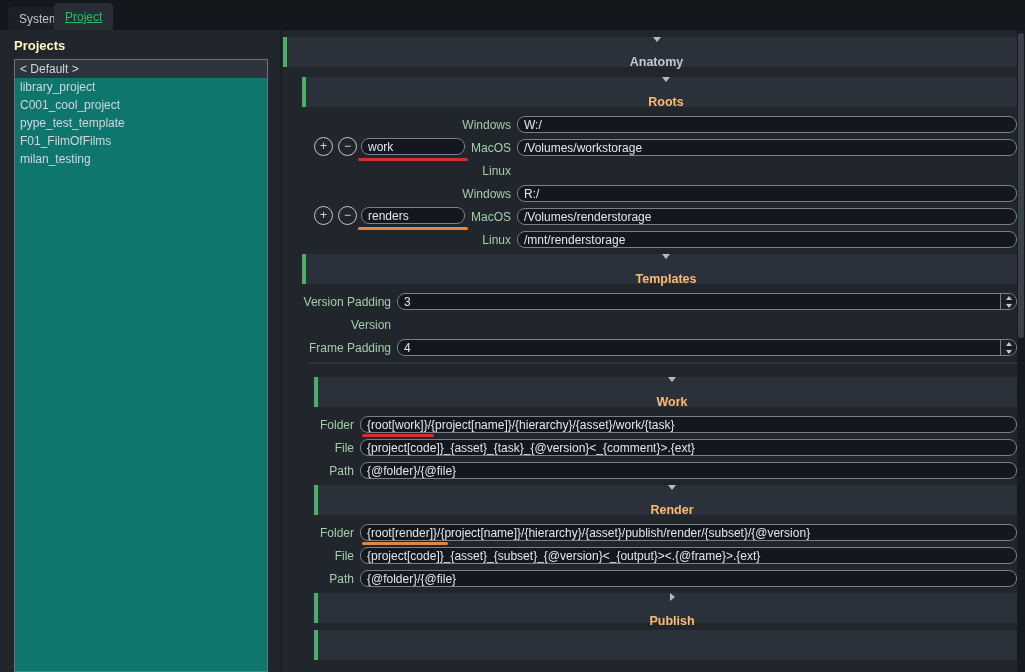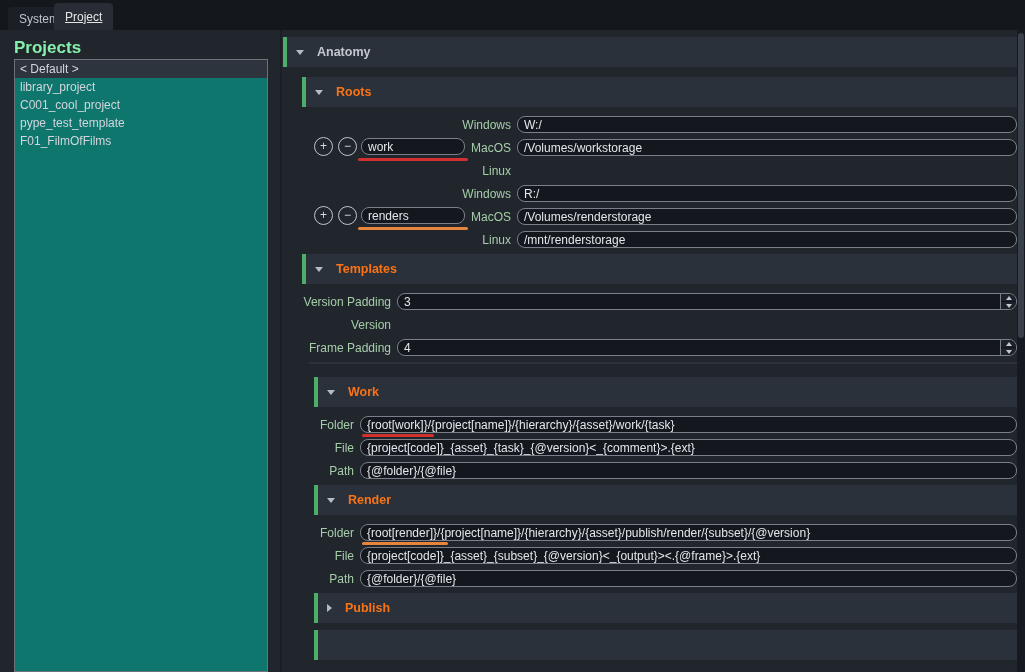--- a/index.html
+++ b/index.html
@@ -9,39 +9,39 @@
     background:#14171c;
     font-family:"Liberation Sans", sans-serif;
     font-size:12px; color:#d6dae0;
     position:relative;
   }
   
   .tabbar { position:absolute; top:0; left:0; right:0; height:30px; background:#14171c; }
   .tab { position:absolute; bottom:0; display:flex; align-items:center; padding:0 11px;
          border-radius:4px 4px 0 0; cursor:default; }
   .tab-system { left:8px; height:23px; background:#1b1f26; color:#bfc5cd; }
-  .tab-project { left:54px; height:27px; background:#282d35; color:#e5e5e5;text-decoration:underline; }
+  .tab-project { left:54px; height:27px; background:#282d35; color:#22c55e;text-decoration:underline; }
   
   .content { position:absolute; top:30px; left:0; right:0; bottom:0; background:#21262d; }
   
   .sidebar { position:absolute; top:0; left:0; bottom:0; width:280px; }
-  .panel-title { position:absolute; top:8px; left:14px; font-weight:bold; font-size:17px; color:#86efac; }
+  .panel-title { position:absolute; top:8px; left:14px; font-weight:bold; font-size:13px; color:#fef9c3; }
   .project-list { position:absolute; top:29px; left:14px; width:254px; bottom:0;
                   background:#0f766e; border:1px solid #6d737c; overflow:hidden; }
   .pitem { height:18px; line-height:18px; padding-left:5px; color:#d2d6dc; white-space:nowrap; }
   .pitem.selected { background:#2e343d; }
   .splitter { position:absolute; top:0; left:280px; bottom:0; width:2px; background:#1b1f25; }
   
   .main { position:absolute; top:0; left:283px; right:8px; bottom:0; overflow:hidden; }
   .scrollbar { position:absolute; top:0; right:0; bottom:0; width:8px; background:#161a20; }
   .scroll-thumb { position:absolute; top:3px; left:1px; width:6px; height:305px; background:#39404a; border-radius:3px; }
   
   .sec-header { height:30px; display:flex; align-items:center; gap:13px; padding-left:9px;
-                background:#2b313a; border-left:4px solid #4cae68; }
-  .sec-title { font-weight:bold; font-size:12.5px; color:#f97316; }
+                background:#2b313a; border-left:4px solid #4cae68;flex-direction:column; }
+  .sec-title { font-weight:bold; font-size:12.5px; color:#fdba74; }
   .sec-title.gray { color:#c3c8cf; }
   .caret-down { width:0; height:0; border-left:4px solid transparent; border-right:4px solid transparent;
                 border-top:5px solid #b6bcc4; }
   .caret-right { width:0; height:0; border-top:4px solid transparent; border-bottom:4px solid transparent;
                  border-left:5px solid #b6bcc4; }
   .anatomy-header { margin-top:7px; }
   .anatomy-body { margin-left:19px; }
   .roots-header { margin-top:10px; }
   .sec-body { padding-top:9px; }
   
@@ -94,20 +94,21 @@
 <div class="content">
 
   <div class="sidebar">
     <div class="panel-title">Projects</div>
     <div class="project-list">
       <div class="pitem selected">&lt; Default &gt;</div>
       <div class="pitem">library_project</div>
       <div class="pitem">C001_cool_project</div>
       <div class="pitem">pype_test_template</div>
       <div class="pitem">F01_FilmOfFilms</div>
+      <div class="pitem">milan_testing</div>
     </div>
   </div>
   <div class="splitter"></div>
 
   <div class="main">
 
     <div class="sec-header anatomy-header">
       <span class="caret-down"></span>
       <span class="sec-title gray">Anatomy</span>
     </div>

